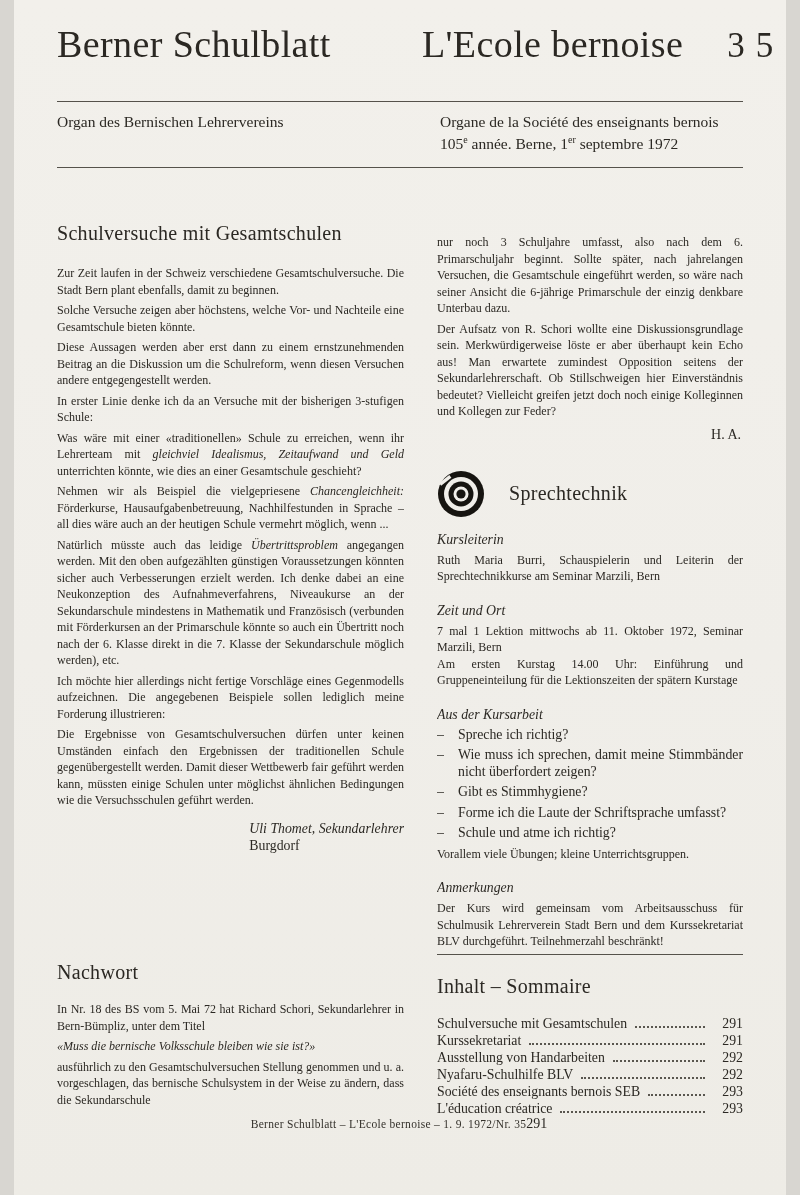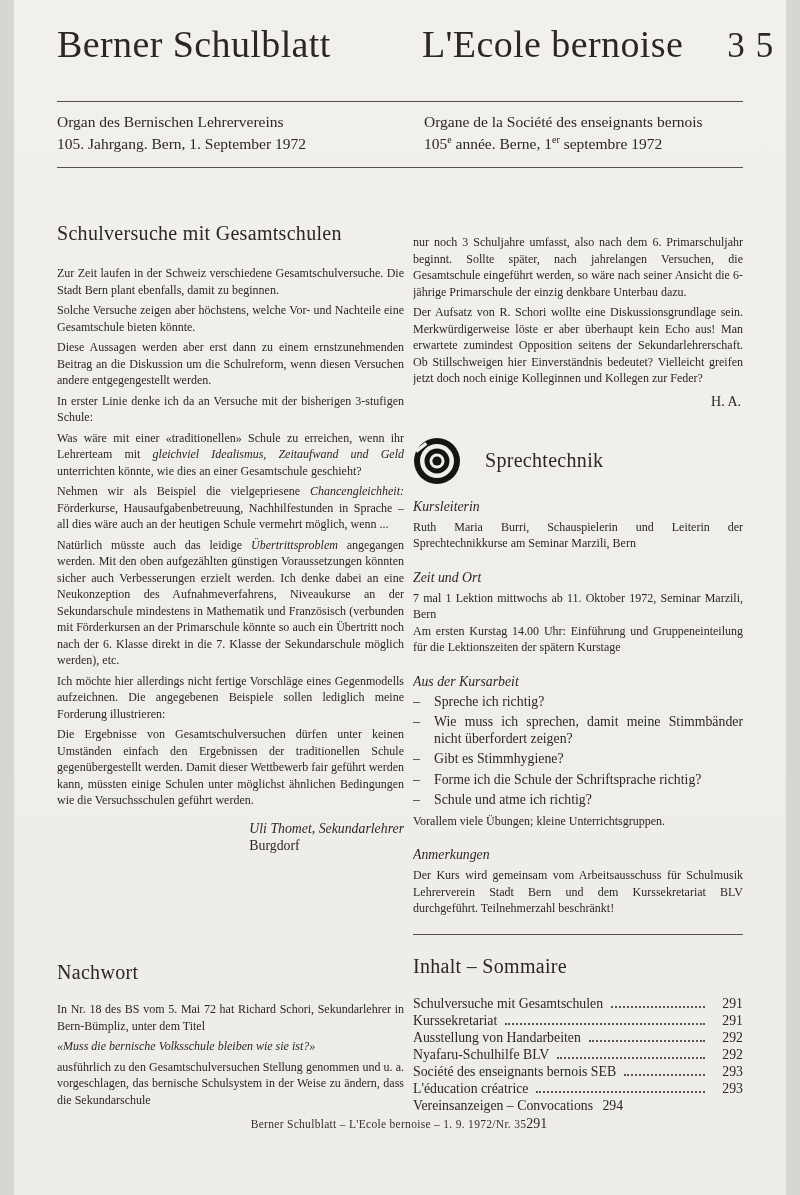--- a/index.html
+++ b/index.html
@@ -16,24 +16,24 @@
     overflow:hidden;
   }
   
   .masthead { display:grid; grid-template-columns:347px 1fr; column-gap:18px; padding-top:22px; align-items:baseline; }
   .mast-title { font-size:38px; line-height:44px; letter-spacing:0.4px; white-space:nowrap; }
   .mast-right { display:flex; justify-content:space-between; align-items:baseline; }
   .issue-no { font-size:35px; letter-spacing:11px; margin-right:-11px;margin-left:44px; }
   .rule { border-top:1.6px solid #55524b; height:0; }
   .rule-1 { margin-top:33px; }
   
-  .pub-info { display:grid; grid-template-columns:347px 1fr; column-gap:20px; padding:9px 0 12px; font-size:15.5px; line-height:22px; }
+  .pub-info { display:grid; grid-template-columns:347px 1fr; column-gap:36px; padding:9px 0 12px; font-size:15.5px; line-height:22px; }
   sup { font-size:10px; line-height:0; }
   
-  .main { display:grid; grid-template-columns:347px 1fr; column-gap:9px; margin-top:54px; }
+  .main { display:grid; grid-template-columns:347px 1fr; column-gap:33px; margin-top:54px; }
   .col { height:894px; overflow:hidden; display:flex; flex-direction:column; }
   h2 { font-size:20px; font-weight:400; margin:0 0 20px; letter-spacing:0.3px; }
   p.body { margin:0 0 4px; font-size:12px; line-height:16.5px; text-align:justify; hyphens:auto; }
   em { font-style:italic; }
   .sig-block { margin:7px 0 0 auto; font-size:13.8px; line-height:17px; }
   .sig-name { font-style:italic; display:block; }
   .nachwort { margin-top:auto; padding-bottom:4px; }
   .nachwort h2 { margin-bottom:17px; }
   .quote-line { font-style:italic; margin:3px 0 5px; }
   
@@ -70,21 +70,20 @@
       <div class="mast-title">L'Ecole bernoise</div>
       <div class="mast-title issue-no">35</div>
     </div>
   </div>
 
   <div class="rule rule-1"></div>
 
   <div class="pub-info">
     <div>
       <div>Organ des Bernischen Lehrervereins</div>
-      <div>105. Jahrgang. Bern, 1. September 1972</div>
     </div>
     <div>
       <div>Organe de la Société des enseignants bernois</div>
       <div>105<sup>e</sup> année. Berne, 1<sup>er</sup> septembre 1972</div>
     </div>
   </div>
 
   <div class="rule"></div>
 
   <div class="main">
@@ -147,21 +146,21 @@
       <div class="ka-item">
         <span class="ka-dash">–</span>
         <span class="ka-text">Wie muss ich sprechen, damit meine Stimmbänder nicht überfordert zeigen?</span>
       </div>
       <div class="ka-item">
         <span class="ka-dash">–</span>
         <span class="ka-text">Gibt es Stimmhygiene?</span>
       </div>
       <div class="ka-item">
         <span class="ka-dash">–</span>
-        <span class="ka-text">Forme ich die Schule der Schriftsprache richtig?</span>
+        <span class="ka-text">Forme ich die Laute der Schriftsprache umfasst?</span>
       </div>
       <div class="ka-item">
         <span class="ka-dash">–</span>
         <span class="ka-text">Schule und atme ich richtig?</span>
       </div>
       <p class="body note-line">Vorallem viele Übungen; kleine Unterrichtsgruppen.</p>
 
       <div class="sub-label">Anmerkungen</div>
       <p class="body">Der Kurs wird gemeinsam vom Arbeitsausschuss für Schulmusik Lehrerverein Stadt Bern und dem Kurssekretariat BLV durchgeführt. Teilnehmerzahl beschränkt!</p>
 

